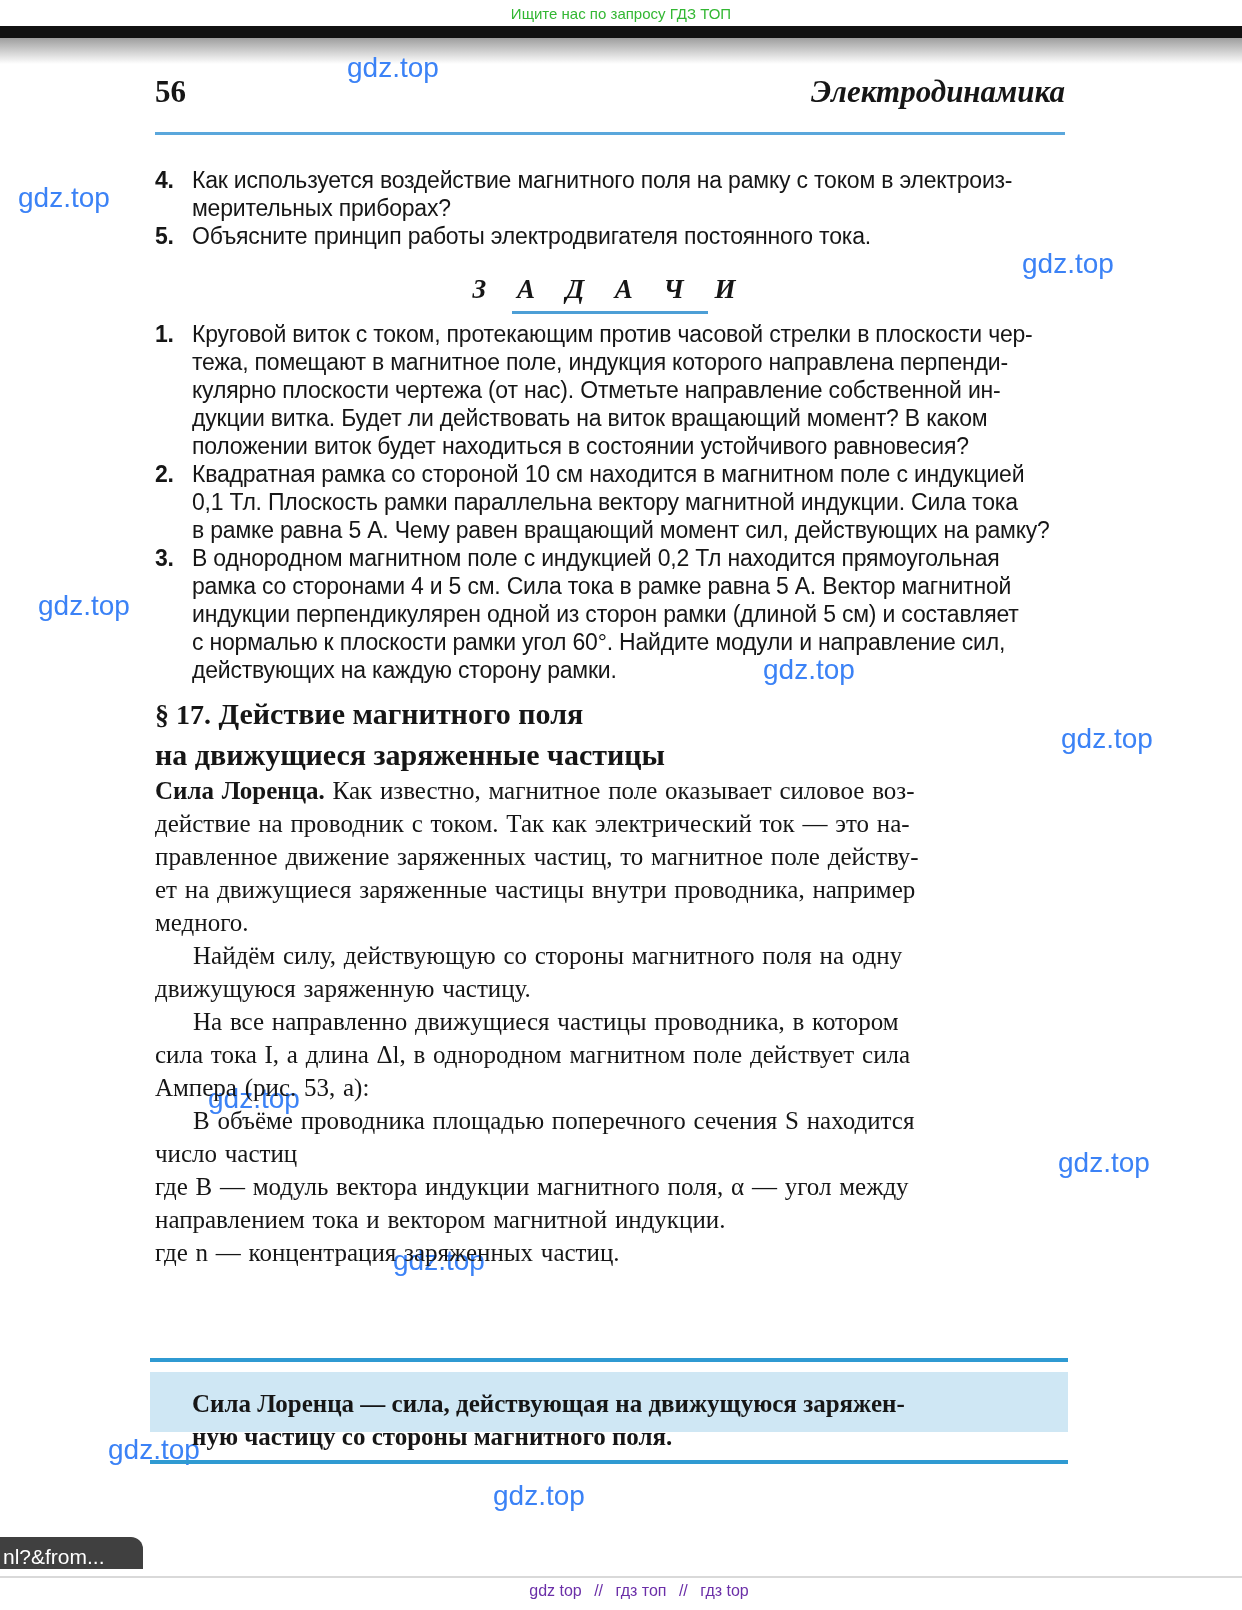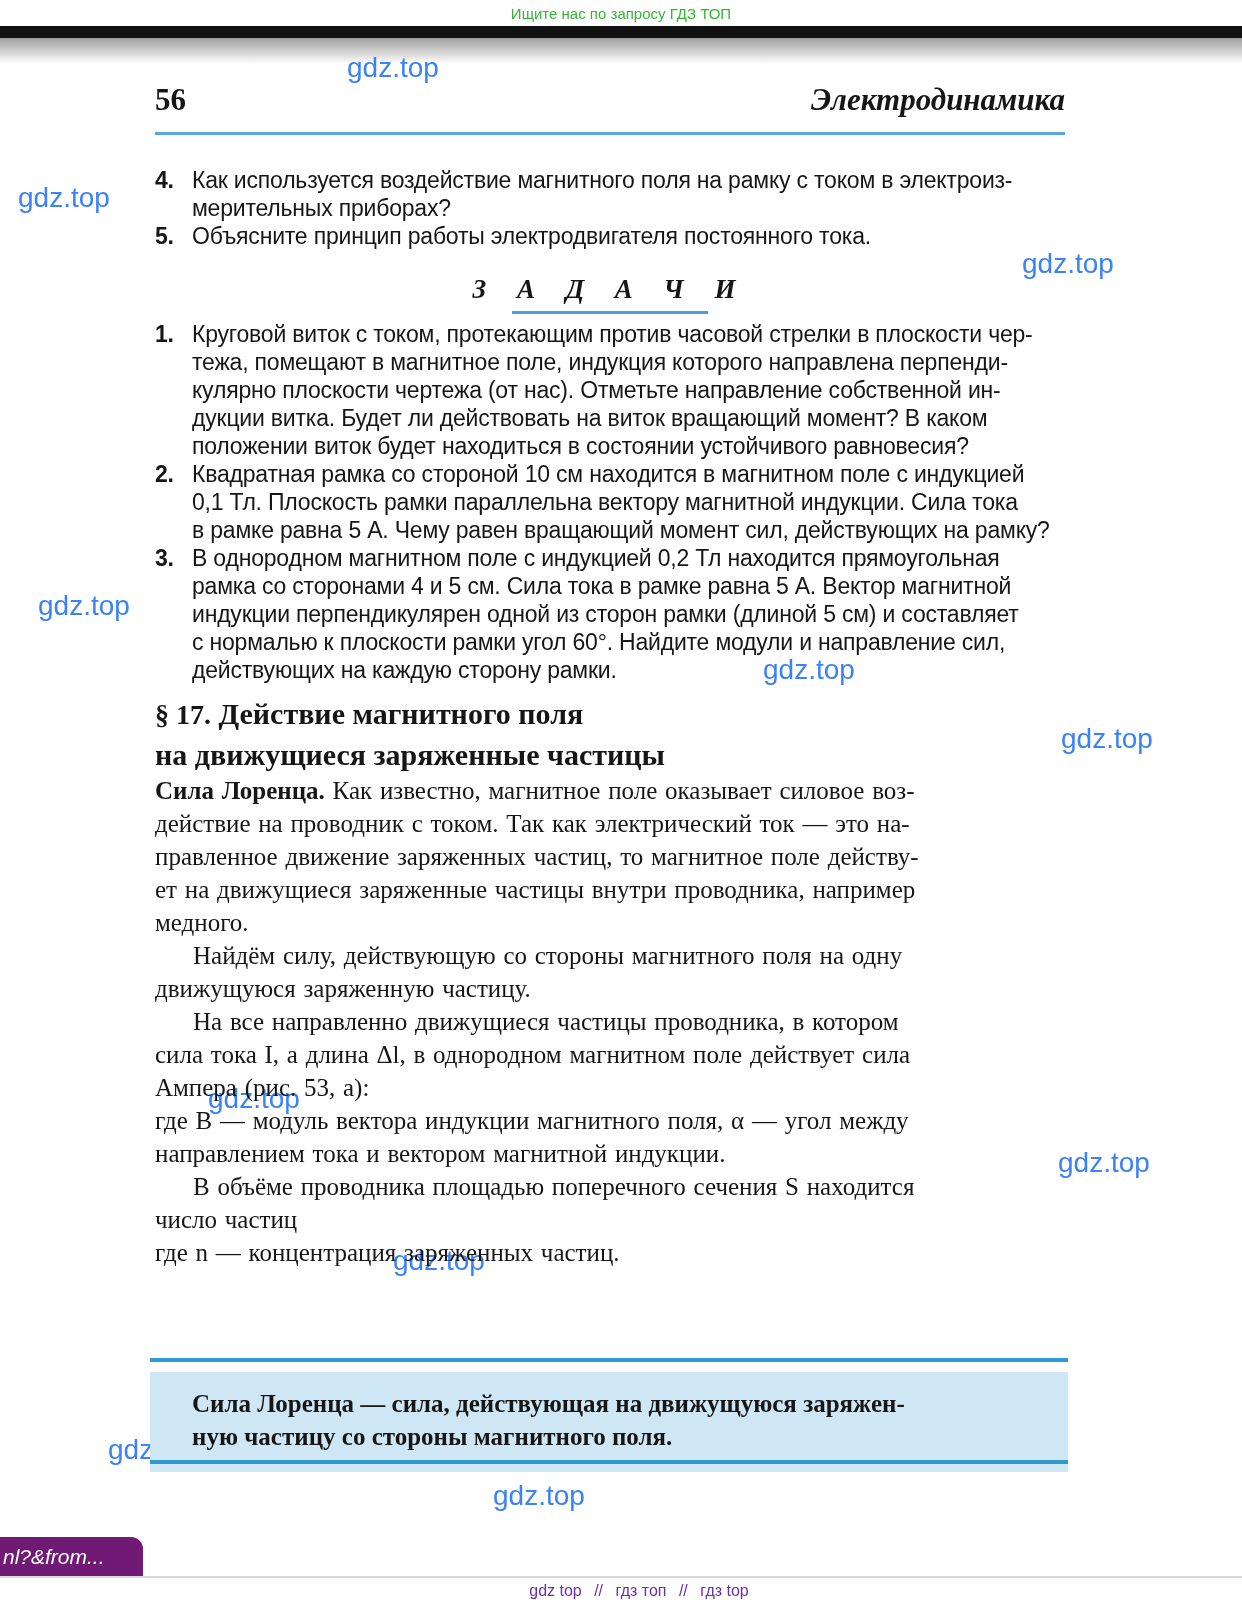--- a/index.html
+++ b/index.html
@@ -10,21 +10,21 @@
   .promo{position:absolute;top:5px;left:0;width:100%;text-align:center;
          font-family:"Liberation Sans", sans-serif;font-size:15px;color:#33b733;}
   .scan-bar{position:absolute;top:26px;left:0;width:100%;height:12px;background:#121212;}
   .scan-fade{position:absolute;top:38px;left:0;width:100%;height:26px;
              background:linear-gradient(#9e9e9e,#ffffff);}
 
   
   .wm{position:absolute;font-family:"Liberation Sans", sans-serif;font-size:28px;color:#3b82f6;white-space:nowrap;}
 
   
-  .pg-header{position:absolute;top:82px;left:155px;width:910px;display:flex;justify-content:space-between;align-items:baseline;gap:36px;}
+  .pg-header{position:absolute;top:74px;left:155px;width:910px;display:flex;justify-content:space-between;align-items:baseline;gap:36px;}
   .pg-num{font-size:31px;font-weight:bold;}
   .pg-chapter{font-size:31px;font-weight:bold;font-style:italic;}
   .header-rule{position:absolute;top:132px;left:155px;width:910px;height:3px;background:#5aa7dc;}
 
   
   .slist{position:absolute;left:155px;width:915px;font-family:"Liberation Sans", sans-serif;
          font-size:23px;line-height:28px;letter-spacing:-0.2px;}
   .q-list{top:166px;}
   .t-list{top:320px;}
   .sitem{display:flex;}
@@ -45,27 +45,27 @@
   .pre{white-space:pre-line;}
   .ind{text-indent:38px;}
   .formula{text-align:center;font-size:25px;margin:4px 0 3px 0;}
   .fvar{font-style:italic;}
   .formula sub{font-size:17px;}
 
   
   .defrule{position:absolute;left:150px;width:918px;height:4px;background:#2f9ad2;}
   .rule-top{top:1358px;}
   .rule-bottom{top:1460px;}
-  .defbox{position:absolute;top:1372px;left:150px;width:918px;height:100px;background:#cfe7f4;box-sizing:border-box;
+  .defbox{position:absolute;top:1372px;left:150px;width:918px;height:60px;background:#cfe7f4;box-sizing:border-box;
           padding:15px 20px 0 42px;font-weight:bold;font-size:25px;line-height:33px;white-space:pre-line;}
 
   
-  .status-tooltip{position:absolute;top:1537px;left:0;width:143px;height:40px;background:#701a75;
+  .status-tooltip{position:absolute;top:1537px;left:0;width:143px;height:32px;background:#404040;
                   border-radius:0 12px 0 0;color:#ffffff;font-family:"Liberation Sans", sans-serif;
-                  font-size:21px;line-height:40px;padding-left:3px;box-sizing:border-box;white-space:nowrap;overflow:hidden;font-style:italic;}
+                  font-size:21px;line-height:40px;padding-left:3px;box-sizing:border-box;white-space:nowrap;overflow:hidden;}
   .footer-hr{position:absolute;top:1576px;left:0;width:100%;height:2px;background:#d9d9d9;}
   .footer{position:absolute;top:1582px;left:0;width:100%;text-align:center;
           font-family:"Liberation Sans", sans-serif;font-size:16px;color:#6b2fa8;margin-left:18px;}
   .footer a{color:#6b2fa8;text-decoration:none;cursor:pointer;}
   .footer .sep{margin:0 8px;}
 </style>
 </head>
 <body>
 
 <div id="stage">
@@ -147,24 +147,24 @@
       <div class="pre">действие на проводник с током. Так как электрический ток — это на-
 правленное движение заряженных частиц, то магнитное поле действу-
 ет на движущиеся заряженные частицы внутри проводника, например
 медного.</div>
     </div>
     <div class="pre ind">Найдём силу, действующую со стороны магнитного поля на одну
 движущуюся заряженную частицу.</div>
     <div class="pre ind">На все направленно движущиеся частицы проводника, в котором
 сила тока I, а длина Δl, в однородном магнитном поле действует сила
 Ампера (рис. 53, а):</div>
+    <div class="pre ind">В объёме проводника площадью поперечного сечения S находится
+число частиц</div>
     <div class="pre">где B — модуль вектора индукции магнитного поля, α — угол между
 направлением тока и вектором магнитной индукции.</div>
-    <div class="pre ind">В объёме проводника площадью поперечного сечения S находится
-число частиц</div>
     <div class="pre">где n — концентрация заряженных частиц.</div>
   </div>
 
   <div class="defrule rule-top"></div>
   <div class="defbox">Сила Лоренца — сила, действующая на движущуюся заряжен-
 ную частицу со стороны магнитного поля.</div>
   <div class="defrule rule-bottom"></div>
 
   <div class="status-tooltip">nl?&amp;from...</div>
   <div class="footer-hr"></div>

